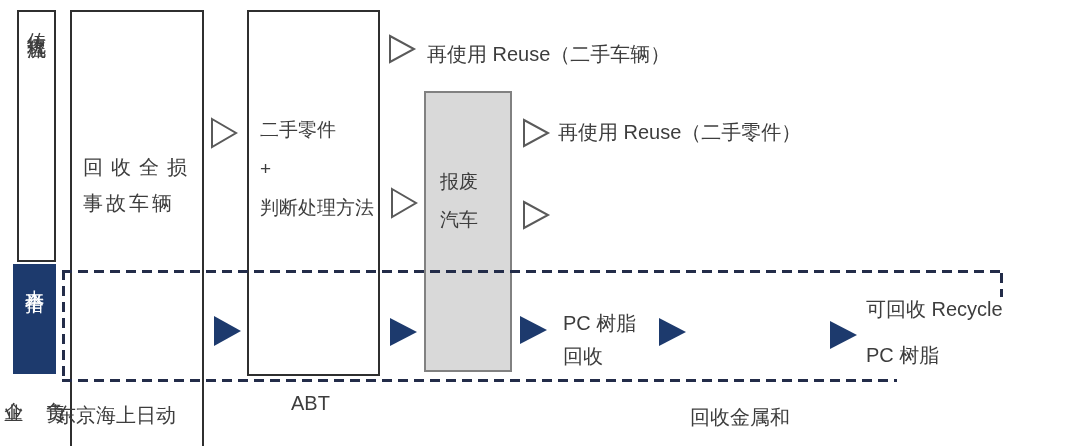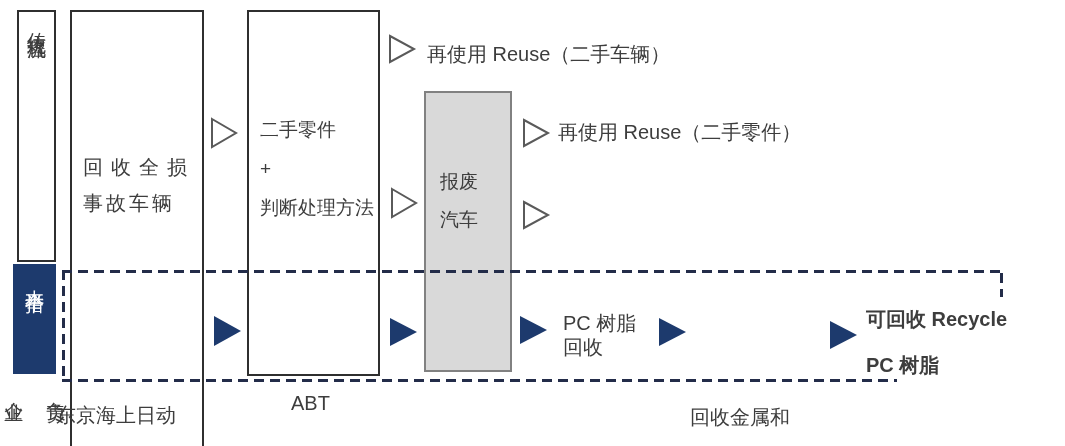--- a/index.html
+++ b/index.html
@@ -104,33 +104,33 @@
   </svg>
   <svg class="abs arrow" style="left:388px;top:316px;" width="30" height="32" viewBox="0 0 30 32">
     <polygon points="2,2 29,16 2,30" fill="#1d3a6d"></polygon>
   </svg>
   <svg class="abs arrow" style="left:518px;top:314px;" width="30" height="32" viewBox="0 0 30 32">
     <polygon points="2,2 29,16 2,30" fill="#1d3a6d"></polygon>
   </svg>
 
   <div class="abs" style="left:563px;top:311px;z-index:2;">
     <span class="cn mline">PC 树脂</span>
-    <span class="cn mline" style="">回收</span>
+    <span class="cn mline" style="margin-top:9px;">回收</span>
   </div>
 
   <svg class="abs arrow" style="left:657px;top:316px;" width="30" height="32" viewBox="0 0 30 32">
     <polygon points="2,2 29,16 2,30" fill="#1d3a6d"></polygon>
   </svg>
 
 
   <svg class="abs arrow" style="left:828px;top:319px;" width="30" height="32" viewBox="0 0 30 32">
     <polygon points="2,2 29,16 2,30" fill="#1d3a6d"></polygon>
   </svg>
 
-  <div class="abs" style="left:866px;top:307px;z-index:2;font-weight:bold;">
+  <div class="abs" style="left:866px;top:297px;z-index:2;">
     <span class="cn mline">可回收 Recycle</span>
     <span class="cn mline" style="margin-top:22px;">PC 树脂</span>
   </div>
 
   <span class="abs vtext" style="left:3px;top:387px;letter-spacing:1px;">企业</span>
   <span class="abs vtext" style="left:45px;top:387px;letter-spacing:1px;">负责</span>
   <span class="abs cn" style="left:56px;top:403px;">东京海上日动</span>
   <span class="abs cn" style="left:291px;top:391px;text-align:center;">ABT</span>
   <span class="abs cn" style="left:690px;top:405px;">回收金属和</span>
 

